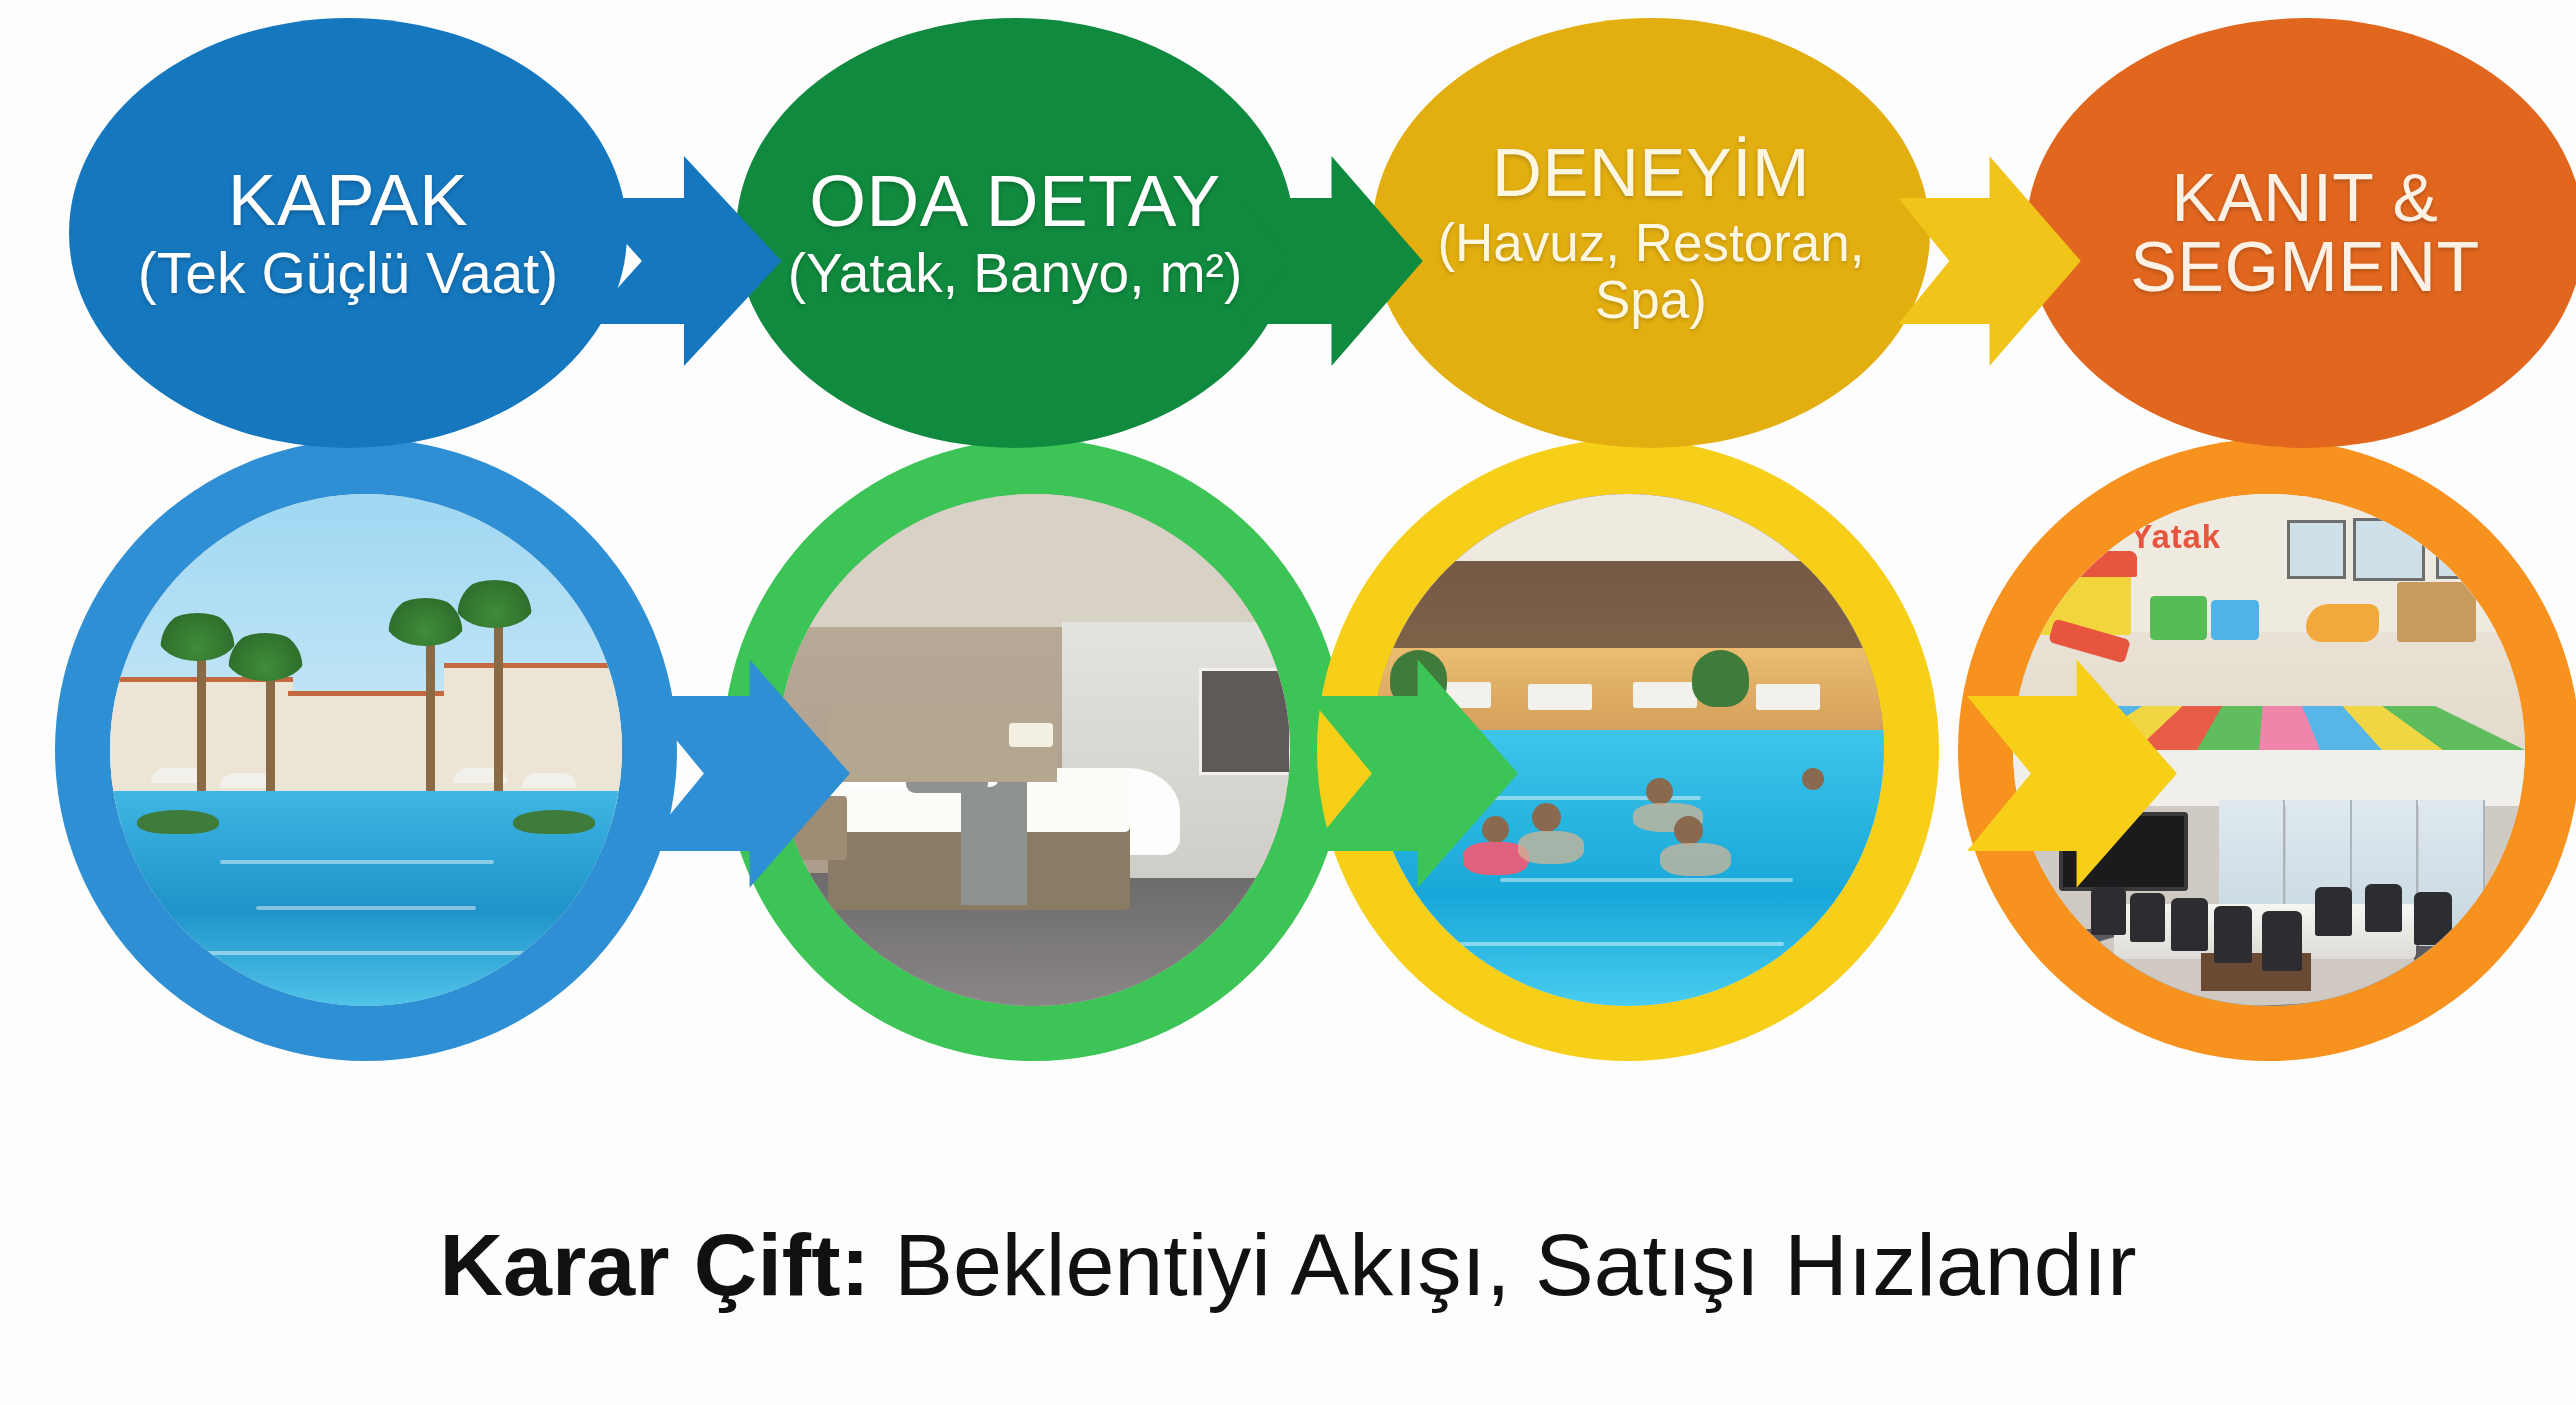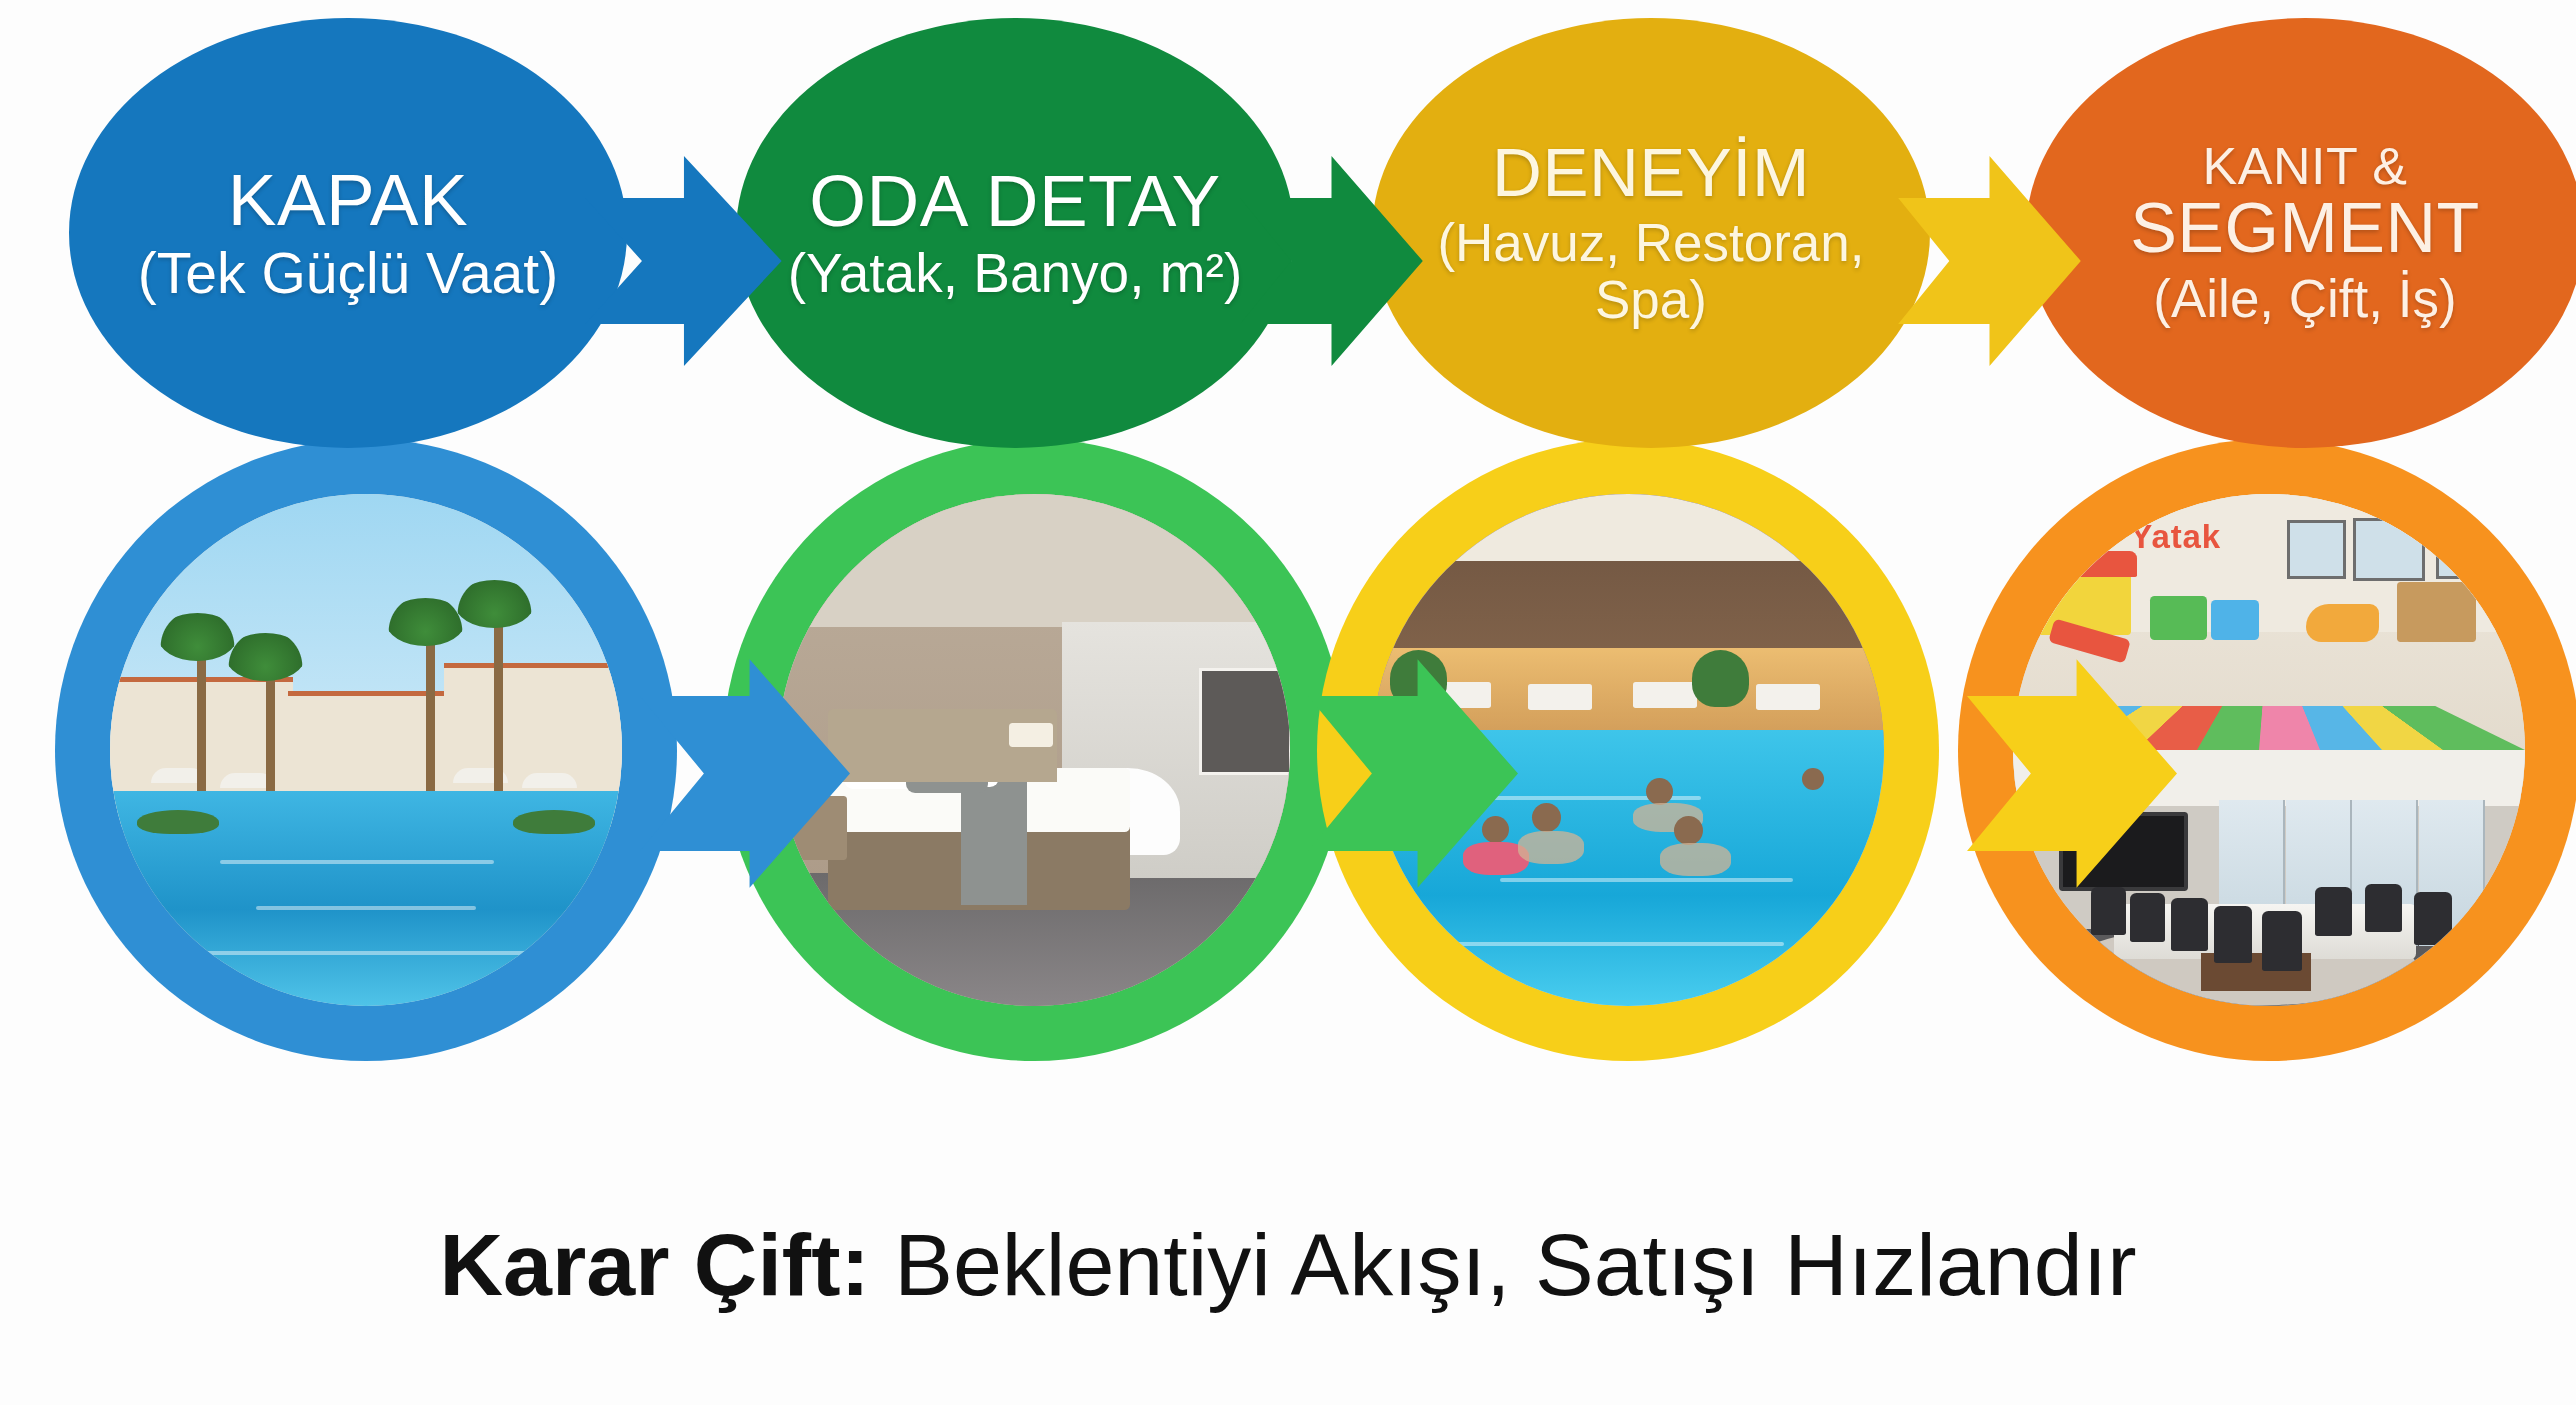--- a/index.html
+++ b/index.html
@@ -321,23 +321,22 @@
     <div class="label-title" style="font-size:73px;">KAPAK</div>
     <div class="label-sub" style="font-size:57px;">(Tek Güçlü Vaat)</div>
   </div>
 
   <div class="label-circle" style="left:1372px; top:18.3px; width:558px; height:430px; background:#e3af10;">
     <div class="label-title" style="font-size:69px; color:#fdf6e0;">DENEYİM</div>
     <div class="label-sub" style="font-size:53px; color:#fdf6e0; max-width:430px;">(Havuz, Restoran, Spa)</div>
   </div>
 
   <div class="label-circle" style="left:2026px; top:18.3px; width:558px; height:430px; background:#e2671e;">
-    <div class="label-title" style="font-size:52px; color:#fdf0e4;">KANIT &amp;</div>
+    <div class="label-title" style="font-size:68px; color:#fdf0e4;">KANIT &amp;</div>
     <div class="label-title" style="font-size:70px; color:#fdf0e4;">SEGMENT</div>
-    <div class="label-sub" style="font-size:53px; color:#fdf0e4;">(Aile, Çift, İş)</div>
   </div>
 
   <div id="caption" style="top:1217px;">
     <span class="cap-strong">Karar Çift:</span><span class="cap-rest"> Beklentiyi Akışı, Satışı Hızlandır</span>
   </div>
 
 </div>
 
 
 </body></html>

